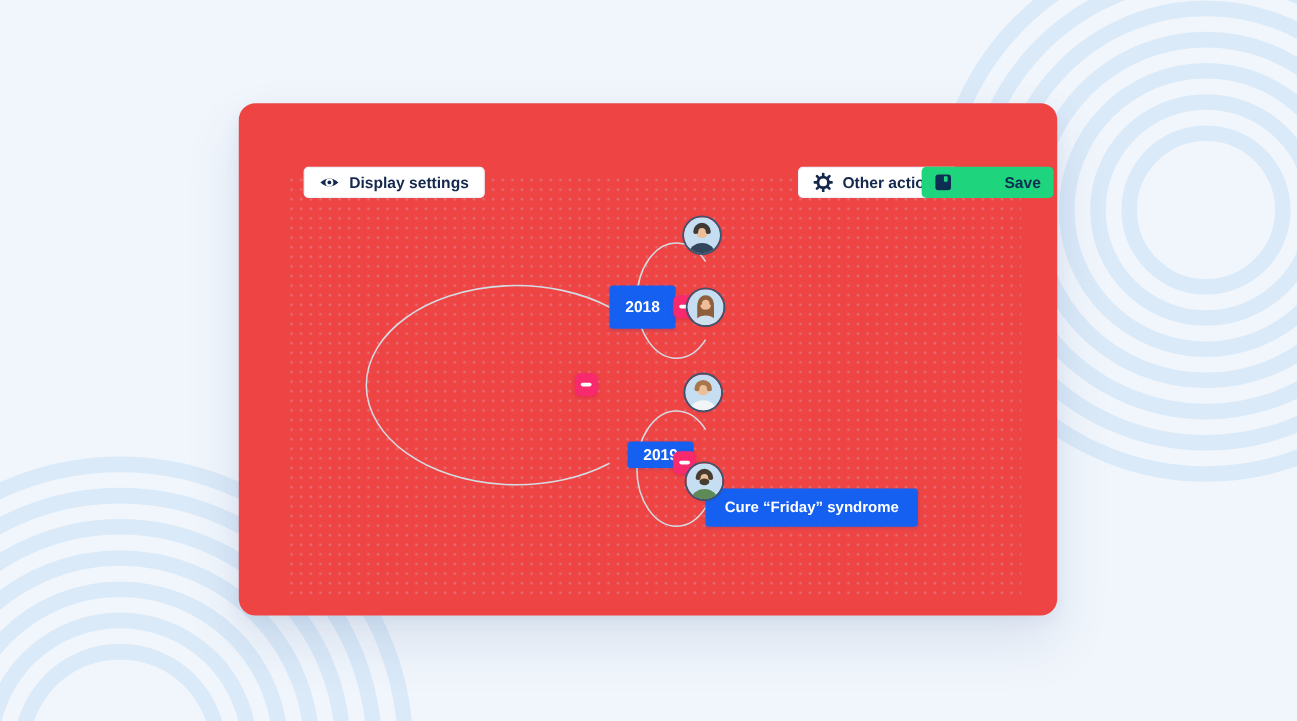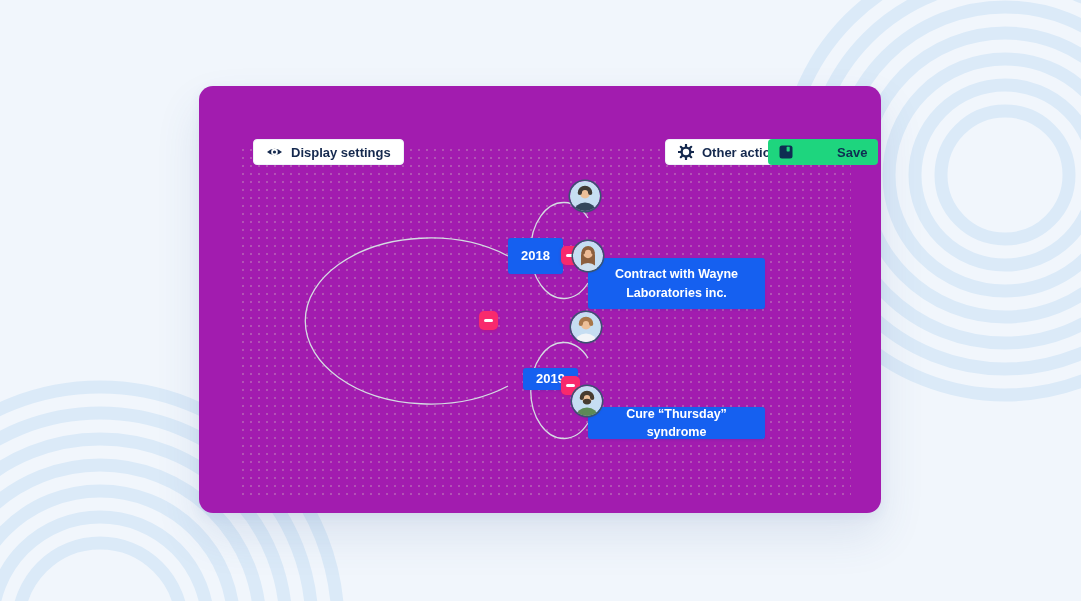--- a/index.html
+++ b/index.html
@@ -1,21 +1,21 @@
 <!DOCTYPE html>
 <html><head>
 <meta charset="utf-8">
 <style>
   html,body{margin:0;padding:0;background:#f1f6fc;}
   *{box-sizing:border-box;}
   .stage{position:relative;width:1081px;height:601px;overflow:hidden;
          font-family:"Liberation Sans",sans-serif;background:#f1f6fc;}
   .wave{position:absolute;pointer-events:none;}
   .card{position:absolute;left:199px;top:86px;width:682px;height:427px;
-        background:#a21caf;border-radius:14px;
+        background:#ef4444;border-radius:14px;
         box-shadow:0 22px 45px rgba(59,92,152,.12),0 4px 12px rgba(59,92,152,.07);}
   .dotgrid{position:absolute;left:40px;top:60px;width:612px;height:350px;z-index:0;
         background-image:radial-gradient(circle,rgba(205,172,192,.38) 1px,transparent 1.4px);
         background-size:8px 8px;}
   .ghost-btn{position:absolute;display:flex;align-items:center;gap:8px;height:26px;
         padding:0 12px;background:#fff;border:1px solid #edf1f7;border-radius:4px;
         font:600 13px "Liberation Sans",sans-serif;color:#15294e;cursor:pointer;z-index:5;}
   .save-btn{position:absolute;display:flex;align-items:center;gap:7px;height:26px;
         padding:0 11px;background:#1ed57e;border:none;border-radius:4px;
         font:600 13px "Liberation Sans",sans-serif;color:#0e2d52;cursor:pointer;z-index:5;}
@@ -125,23 +125,20 @@
 
     <div class="avatar" style="left:371px;top:95px;">
       <svg width="30" height="30" viewBox="0 0 30 30">
         <circle cx="15" cy="15" r="15" fill="#c6def2"></circle>
         <path d="M4,31 a11,9.5 0 0 1 22,0 z" fill="#33475c"></path>
         <circle cx="15" cy="12.5" r="5" fill="#ecbf98"></circle>
         <path d="M9.8,12 a5.2,5.2 0 0 1 10.4,0" stroke="#3f3a35" stroke-width="4.2" fill="none" stroke-linecap="round"></path>
       </svg>
     </div>
 
-    <div class="node" style="left:389px;top:172px;width:177px;height:51px;">
-      <span>Contract with Wayne Laboratories inc.</span>
-    </div>
     <div class="avatar" style="left:374px;top:155px;">
       <svg width="30" height="30" viewBox="0 0 30 30">
         <circle cx="15" cy="15" r="15" fill="#c6def2"></circle>
         <path d="M8,29 v-15 a7,7 0 0 1 14,0 v15 z" fill="#8d5f3d"></path>
         <path d="M4.5,31 a10.5,9 0 0 1 21,0 z" fill="#cfe0ee"></path>
         <circle cx="15" cy="12.5" r="4.7" fill="#eebc96"></circle>
         <path d="M10.2,11.8 a4.9,4.9 0 0 1 9.8,0" stroke="#8d5f3d" stroke-width="3.6" fill="none" stroke-linecap="round"></path>
       </svg>
     </div>
 
@@ -155,21 +152,21 @@
     <div class="avatar" style="left:372px;top:226px;">
       <svg width="30" height="30" viewBox="0 0 30 30">
         <circle cx="15" cy="15" r="15" fill="#c6def2"></circle>
         <path d="M4,31 a11,9.5 0 0 1 22,0 z" fill="#f2f5f8"></path>
         <circle cx="15" cy="12.5" r="5" fill="#ecbf98"></circle>
         <path d="M9.8,12 a5.2,5.2 0 0 1 10.4,0" stroke="#a8764a" stroke-width="4.2" fill="none" stroke-linecap="round"></path>
       </svg>
     </div>
 
     <div class="node" style="left:389px;top:321px;width:177px;height:32px;">
-      <span>Cure “Thursday” syndrome</span>
+      <span>Cure “Friday” syndrome</span>
     </div>
     <div class="avatar" style="left:373px;top:300px;">
       <svg width="30" height="30" viewBox="0 0 30 30">
         <circle cx="15" cy="15" r="15" fill="#c6def2"></circle>
         <path d="M4,31 a11,9.5 0 0 1 22,0 z" fill="#5d8a57"></path>
         <circle cx="15" cy="12.5" r="5" fill="#ecbf98"></circle>
         <ellipse cx="15" cy="15.6" rx="4.1" ry="2.8" fill="#473c30"></ellipse>
         <path d="M9.8,12 a5.2,5.2 0 0 1 10.4,0" stroke="#473c30" stroke-width="4.2" fill="none" stroke-linecap="round"></path>
       </svg>
     </div>

